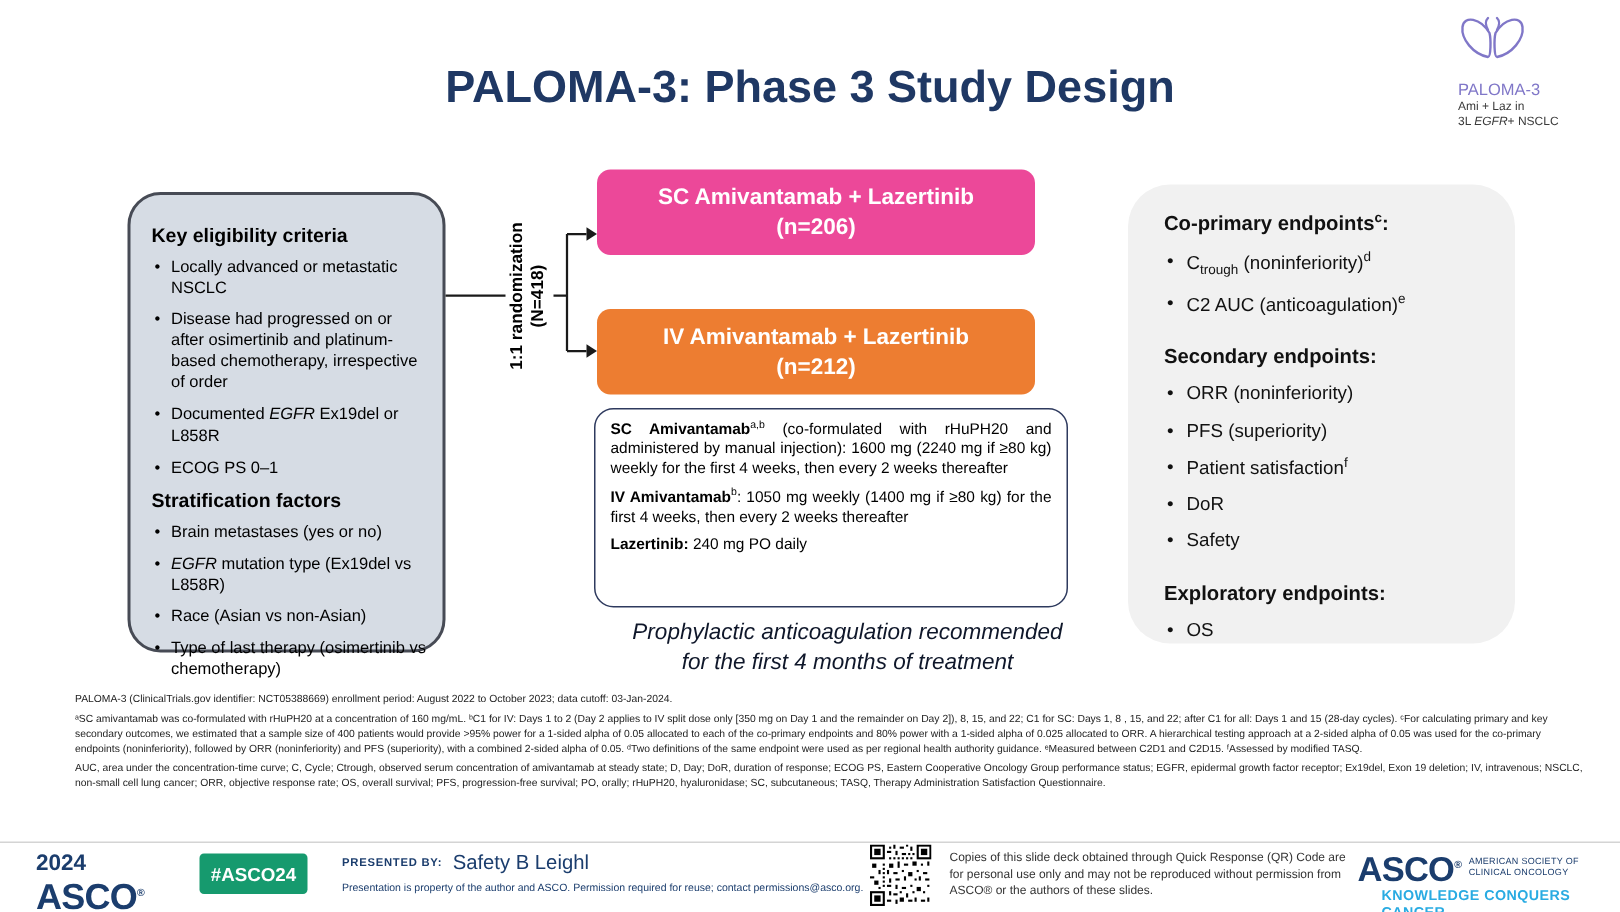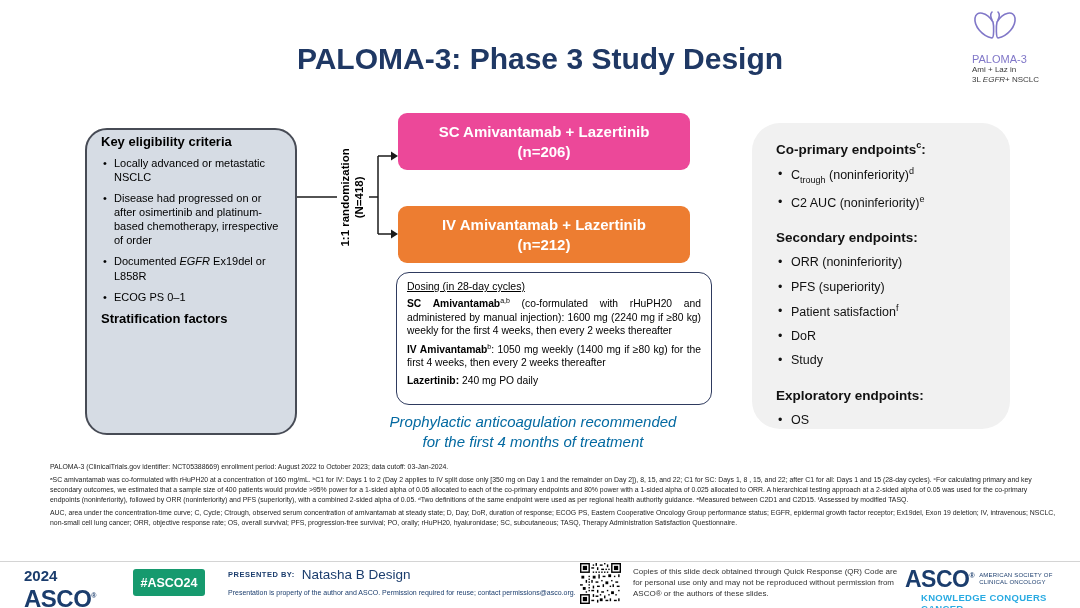--- a/index.html
+++ b/index.html
@@ -14,21 +14,21 @@
     position:absolute; top:42px; left:0; width:1080px; text-align:center;
     font-size:30px; font-weight:bold; color:#1F3864; letter-spacing:0;
   }
   .corner-logo { position:absolute; top:8px; right:8px; width:100px; text-align:left; }
   .corner-logo .lg-name { font-size:11px; color:#8077C8; margin-top:1px; }
   .corner-logo .lg-sub  { font-size:8px; color:#3a3a3a; line-height:1.25; }
   
   .elig-box {
     position:absolute; left:85px; top:128px; width:212px; height:307px;
     background:#D6DCE4; border:2px solid #474b55; border-radius:22px;
-    padding:4px 10px 8px 14px; color:#000;
+    padding:19px 10px 8px 14px; color:#000;
   }
   .box-heading { font-size:13px; font-weight:bold; margin:0 0 7px 0; }
   .elig-box ul { list-style:none; margin:0 0 6px 0; }
   .elig-box li {
     position:relative; font-size:11px; line-height:1.28; padding-left:13px; margin-bottom:7px;
   }
   .elig-box li::before { content:"•"; position:absolute; left:2px; top:0; }
   
   .connector { position:absolute; left:290px; top:140px; }
   .rand-label {
@@ -52,22 +52,22 @@
   .dosing-box {
     position:absolute; left:396px; top:272px; width:316px; height:133px;
     background:#ffffff; border:1.5px solid #2E3A5E; border-radius:13px;
     padding:7px 10px 4px 10px; font-size:10.3px; color:#000; line-height:1.26;
   }
   .dosing-heading { text-decoration:underline; margin-bottom:4px; font-size:10.5px; }
   .dosing-box p { margin:0 0 5px 0; text-align:justify; }
   .dosing-box sup { font-size:7px; }
   
   .prophylaxis {
-    position:absolute; left:369px; top:412px; width:328px; text-align:center;
-    font-style:italic; font-size:15px; color:#0369a1; line-height:1.32;
+    position:absolute; left:401px; top:412px; width:328px; text-align:center;
+    font-style:italic; font-size:15px; color:#0f172a; line-height:1.32;
   }
   
   .endpoints-box {
     position:absolute; left:752px; top:123px; width:258px; height:306px;
     background:#F1F1F1; border-radius:28px; padding:17px 10px 0 24px; color:#111;
   }
   .ep-heading { font-size:13.5px; font-weight:bold; margin-bottom:9px; }
   .ep-gap { margin-top:19px; }
   .endpoints-box ul { list-style:none; margin:0; }
   .endpoints-box li {
@@ -130,20 +130,26 @@
 
   <div class="elig-box">
     <div class="box-heading">Key eligibility criteria</div>
     <ul>
       <li>Locally advanced or metastatic NSCLC</li>
       <li>Disease had progressed on or after osimertinib and platinum-based chemotherapy, irrespective of order</li>
       <li><span>Documented </span><i>EGFR</i><span> Ex19del or L858R</span></li>
       <li>ECOG PS 0–1</li>
     </ul>
     <div class="box-heading">Stratification factors</div>
+    <ul>
+      <li>Brain metastases (yes or no)</li>
+      <li><i>EGFR</i><span> mutation type (Ex19del vs L858R)</span></li>
+      <li>Race (Asian vs non-Asian)</li>
+      <li>Type of last therapy (osimertinib vs chemotherapy)</li>
+    </ul>
   </div>
 
   <svg class="connector" width="115" height="110" viewBox="0 0 115 110">
     <g stroke="#1a1a1a" stroke-width="1.5" fill="none">
       <line x1="7" y1="57" x2="47" y2="57"></line>
       <line x1="79" y1="57" x2="88" y2="57"></line>
       <line x1="88" y1="16" x2="88" y2="94"></line>
       <line x1="88" y1="16" x2="101" y2="16"></line>
       <line x1="88" y1="94" x2="101" y2="94"></line>
     </g>
@@ -160,44 +166,43 @@
   <div class="arm arm-sc">
     <div>SC Amivantamab + Lazertinib</div>
     <div>(n=206)</div>
   </div>
   <div class="arm arm-iv">
     <div>IV Amivantamab + Lazertinib</div>
     <div>(n=212)</div>
   </div>
 
   <div class="dosing-box">
-    <div class="dosing-heading">Dosing (in 28-day cycles)</div>
     <p><b>SC Amivantamab</b><sup>a,b</sup><span> (co-formulated with rHuPH20 and administered by manual injection): 1600 mg (2240 mg if ≥80 kg) weekly for the first 4 weeks, then every 2 weeks thereafter</span></p>
     <p><b>IV Amivantamab</b><sup>b</sup><span>: 1050 mg weekly (1400 mg if ≥80 kg) for the first 4 weeks, then every 2 weeks thereafter</span></p>
     <p><b>Lazertinib:</b><span> 240 mg PO daily</span></p>
   </div>
 
   <div class="prophylaxis">
     <div>Prophylactic anticoagulation recommended</div>
     <div>for the first 4 months of treatment</div>
   </div>
 
   <div class="endpoints-box">
     <div class="ep-heading"><span>Co-primary endpoints</span><sup>c</sup><span>:</span></div>
     <ul>
       <li><span>C</span><sub>trough</sub><span> (noninferiority)</span><sup>d</sup></li>
-      <li><span>C2 AUC (noninferiority)</span><sup>e</sup></li>
+      <li><span>C2 AUC (anticoagulation)</span><sup>e</sup></li>
     </ul>
     <div class="ep-heading ep-gap">Secondary endpoints:</div>
     <ul>
       <li>ORR (noninferiority)</li>
       <li>PFS (superiority)</li>
       <li><span>Patient satisfaction</span><sup>f</sup></li>
       <li>DoR</li>
-      <li>Study</li>
+      <li>Safety</li>
     </ul>
     <div class="ep-heading ep-gap">Exploratory endpoints:</div>
     <ul>
       <li>OS</li>
     </ul>
   </div>
 
   <div class="footnotes">
     <p>PALOMA-3 (ClinicalTrials.gov identifier: NCT05388669) enrollment period: August 2022 to October 2023; data cutoff: 03-Jan-2024.</p>
     <p>ᵃSC amivantamab was co-formulated with rHuPH20 at a concentration of 160 mg/mL. ᵇC1 for IV: Days 1 to 2 (Day 2 applies to IV split dose only [350 mg on Day 1 and the remainder on Day 2]), 8, 15, and 22; C1 for SC: Days 1, 8 , 15, and 22; after C1 for all: Days 1 and 15 (28-day cycles). ᶜFor calculating primary and key secondary outcomes, we estimated that a sample size of 400 patients would provide &gt;95% power for a 1-sided alpha of 0.05 allocated to each of the co-primary endpoints and 80% power with a 1-sided alpha of 0.025 allocated to ORR. A hierarchical testing approach at a 2-sided alpha of 0.05 was used for the co-primary endpoints (noninferiority), followed by ORR (noninferiority) and PFS (superiority), with a combined 2-sided alpha of 0.05. ᵈTwo definitions of the same endpoint were used as per regional health authority guidance. ᵉMeasured between C2D1 and C2D15. ᶠAssessed by modified TASQ.</p>
@@ -212,21 +217,21 @@
       <span class="asco"><span>ASCO</span><span class="reg">®</span></span>
     </div>
     <div class="annual">ANNUAL MEETING</div>
   </div>
 
   <div class="hashtag-badge">#ASCO24</div>
 
   <div class="presented">
     <div class="row1">
       <span class="pb-label">PRESENTED BY:</span>
-      <span class="pb-name">Natasha B Design</span>
+      <span class="pb-name">Safety B Leighl</span>
     </div>
     <div class="pb-note">Presentation is property of the author and ASCO. Permission required for reuse; contact permissions@asco.org.</div>
   </div>
 
   <svg class="qr" width="41" height="41" viewBox="0 0 29 29">
     <rect x="0" y="0" width="29" height="29" fill="#ffffff"></rect>
     <g fill="#000000">
       <rect x="0" y="0" width="7" height="7"></rect>
         <rect x="22" y="0" width="7" height="7"></rect>
         <rect x="0" y="22" width="7" height="7"></rect>

